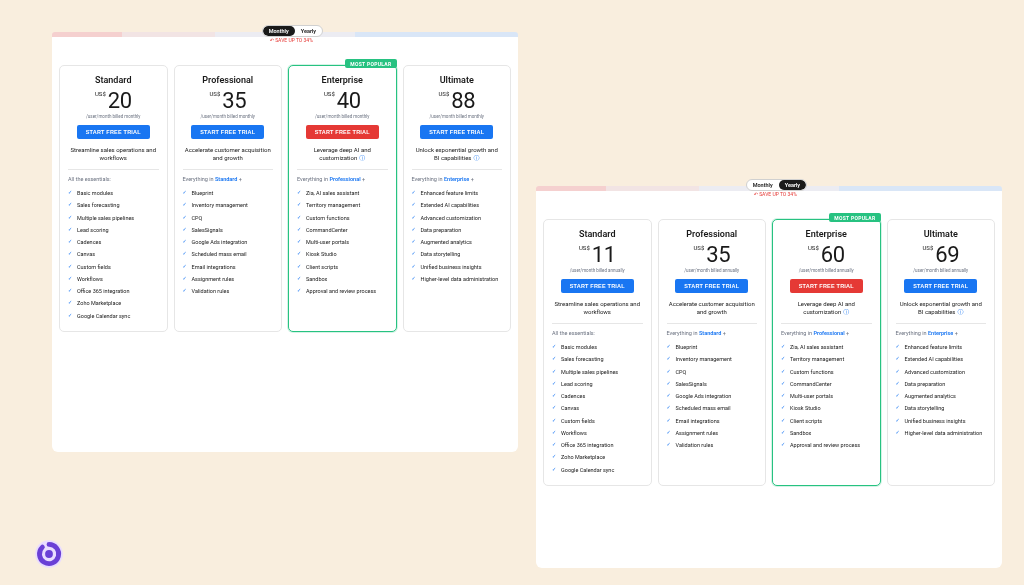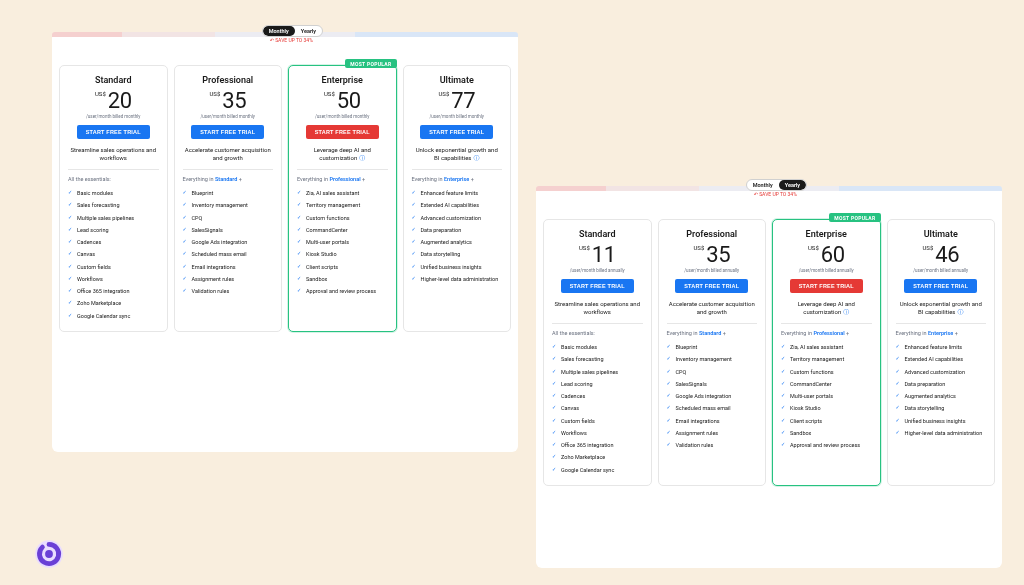--- a/index.html
+++ b/index.html
@@ -249,21 +249,21 @@
           <li>Email integrations</li>
           <li>Assignment rules</li>
           <li>Validation rules</li>
         </ul>
     </div>
 
     <div class="card highlight">
       <div class="badge">MOST POPULAR</div>
       <div class="plan-name">Enterprise</div>
       <div class="price-row">
-        <span class="currency">US$</span><span class="price">50</span>
+        <span class="currency">US$</span><span class="price">40</span>
       </div>
       <div class="billing">/user/month billed monthly</div>
       <button class="cta red">START FREE TRIAL</button>
       <div class="tagline"><span>Leverage deep AI and customization</span><span class="info">ⓘ</span></div>
       <div class="list-heading">Everything in <span class="ref">Professional</span> +</div>
       <ul class="features">
           <li>Zia, AI sales assistant</li>
           <li>Territory management</li>
           <li>Custom functions</li>
           <li>CommandCenter</li>
@@ -271,21 +271,21 @@
           <li>Kiosk Studio</li>
           <li>Client scripts</li>
           <li>Sandbox</li>
           <li>Approval and review process</li>
         </ul>
     </div>
 
     <div class="card">
       <div class="plan-name">Ultimate</div>
       <div class="price-row">
-        <span class="currency">US$</span><span class="price">77</span>
+        <span class="currency">US$</span><span class="price">88</span>
       </div>
       <div class="billing">/user/month billed monthly</div>
       <button class="cta">START FREE TRIAL</button>
       <div class="tagline"><span>Unlock exponential growth and BI capabilities</span><span class="info">ⓘ</span></div>
       <div class="list-heading">Everything in <span class="ref">Enterprise</span> +</div>
       <ul class="features">
           <li>Enhanced feature limits</li>
           <li>Extended AI capabilities</li>
           <li>Advanced customization</li>
           <li>Data preparation</li>
@@ -377,21 +377,21 @@
           <li>Kiosk Studio</li>
           <li>Client scripts</li>
           <li>Sandbox</li>
           <li>Approval and review process</li>
         </ul>
     </div>
 
     <div class="card">
       <div class="plan-name">Ultimate</div>
       <div class="price-row">
-        <span class="currency">US$</span><span class="price">46</span>
+        <span class="currency">US$</span><span class="price">69</span>
       </div>
       <div class="billing">/user/month billed annually</div>
       <button class="cta">START FREE TRIAL</button>
       <div class="tagline"><span>Unlock exponential growth and BI capabilities</span><span class="info">ⓘ</span></div>
       <div class="list-heading">Everything in <span class="ref">Enterprise</span> +</div>
       <ul class="features">
           <li>Enhanced feature limits</li>
           <li>Extended AI capabilities</li>
           <li>Advanced customization</li>
           <li>Data preparation</li>

